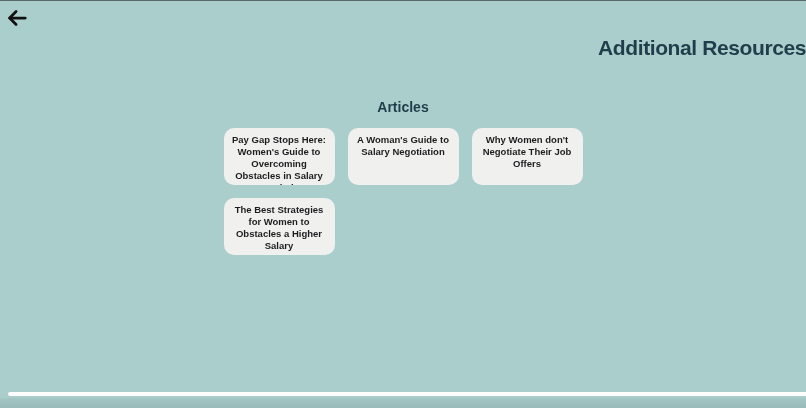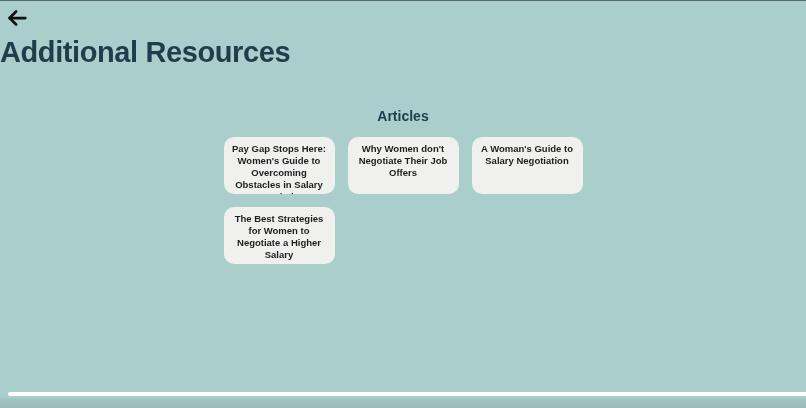--- a/index.html
+++ b/index.html
@@ -23,22 +23,22 @@
   }
   .back-button{
     position:absolute;top:5px;left:4px;
     width:26px;height:26px;
     background:transparent;border:none;cursor:pointer;
     display:flex;align-items:center;justify-content:center;
   }
   .back-button svg{display:block;}
   h1.page-title{
     margin-top:36px;
-    text-align:left;
-    font-size:29px;
+    text-align:right;
+    font-size:21px;
     font-weight:700;
     letter-spacing:-0.4px;
     color:var(--heading-text,#1f3d4b);
   }
   h2.section-heading{
     margin-top:39px;
     text-align:center;
     font-size:14px;
     font-weight:700;
     color:var(--heading-text,#1f3d4b);
@@ -94,26 +94,26 @@
 
 <h1 class="page-title">Additional Resources</h1>
 
 <h2 class="section-heading">Articles</h2>
 
 <div class="articles-grid">
   <div class="article-card">
     <span>Pay Gap Stops Here: Women's Guide to Overcoming Obstacles in Salary Negotiation</span>
   </div>
   <div class="article-card">
+    <span>A Woman's Guide to Salary Negotiation</span>
+  </div>
+  <div class="article-card">
     <span>Why Women don't Negotiate Their Job Offers</span>
   </div>
   <div class="article-card">
-    <span>A Woman's Guide to Salary Negotiation</span>
-  </div>
-  <div class="article-card">
-    <span>The Best Strategies for Women to Negotiate a Higher Salary</span>
+    <span>The Best Strategies for Women to Obstacles a Higher Salary</span>
   </div>
 </div>
 
 <div class="hscrollbar-track">
   <div class="hscrollbar-thumb"></div>
 </div>
 <div class="bottom-shade"></div>
 
 </body></html>

